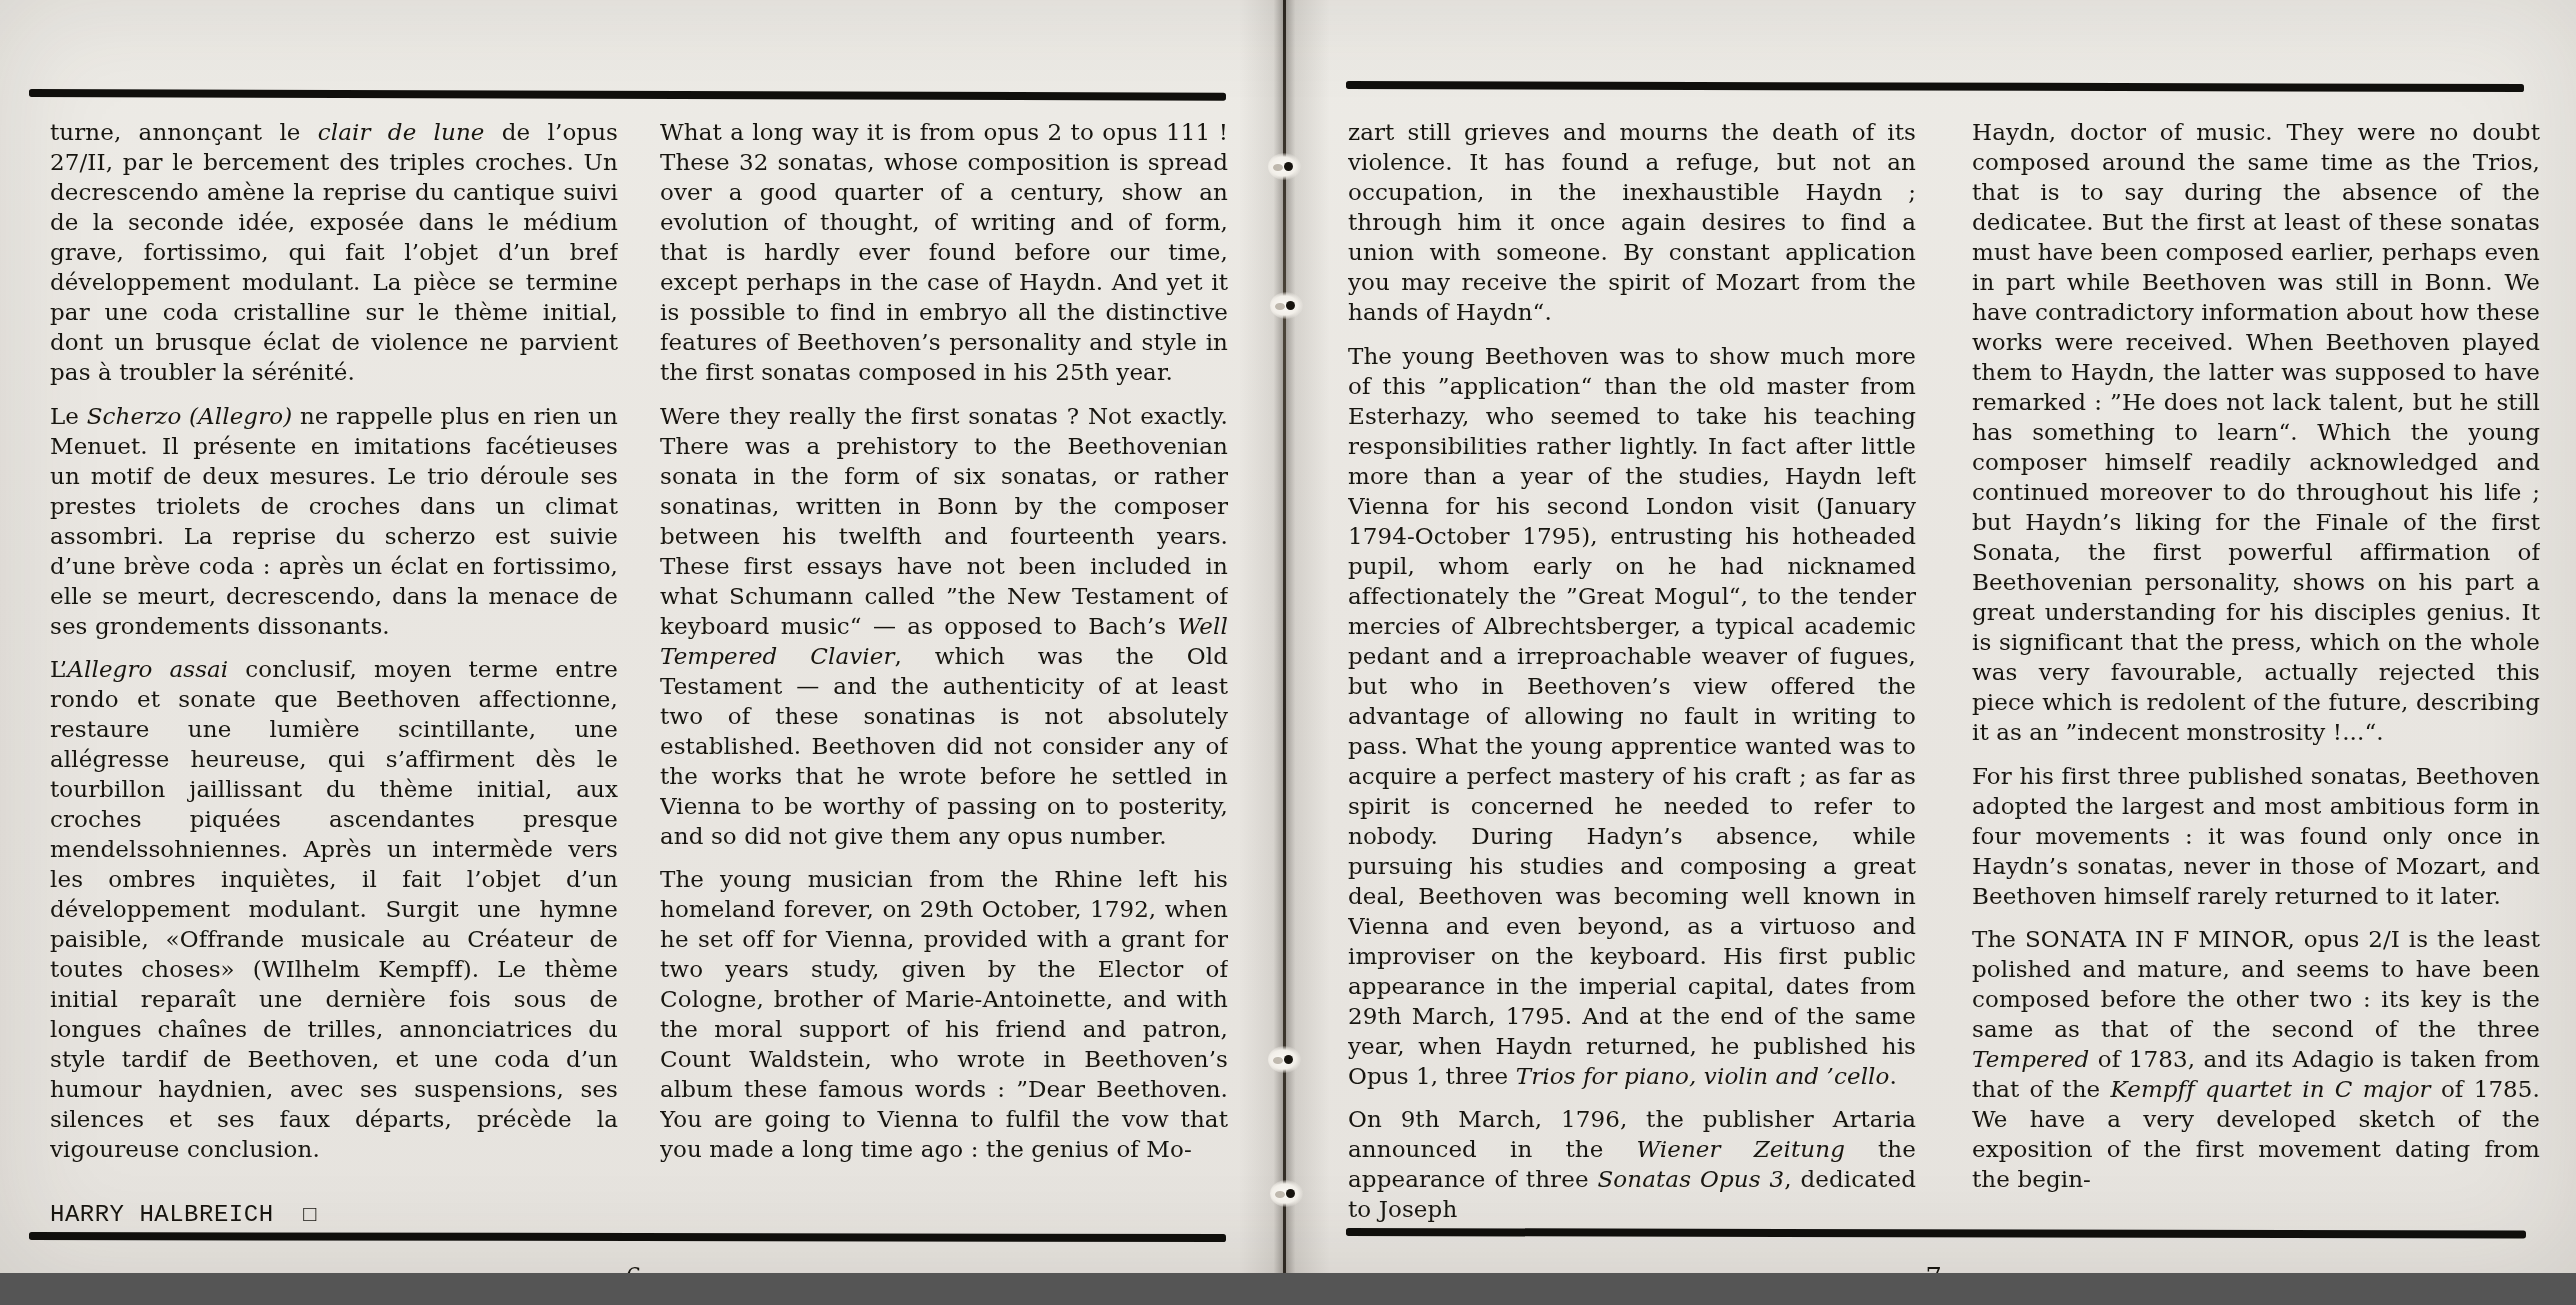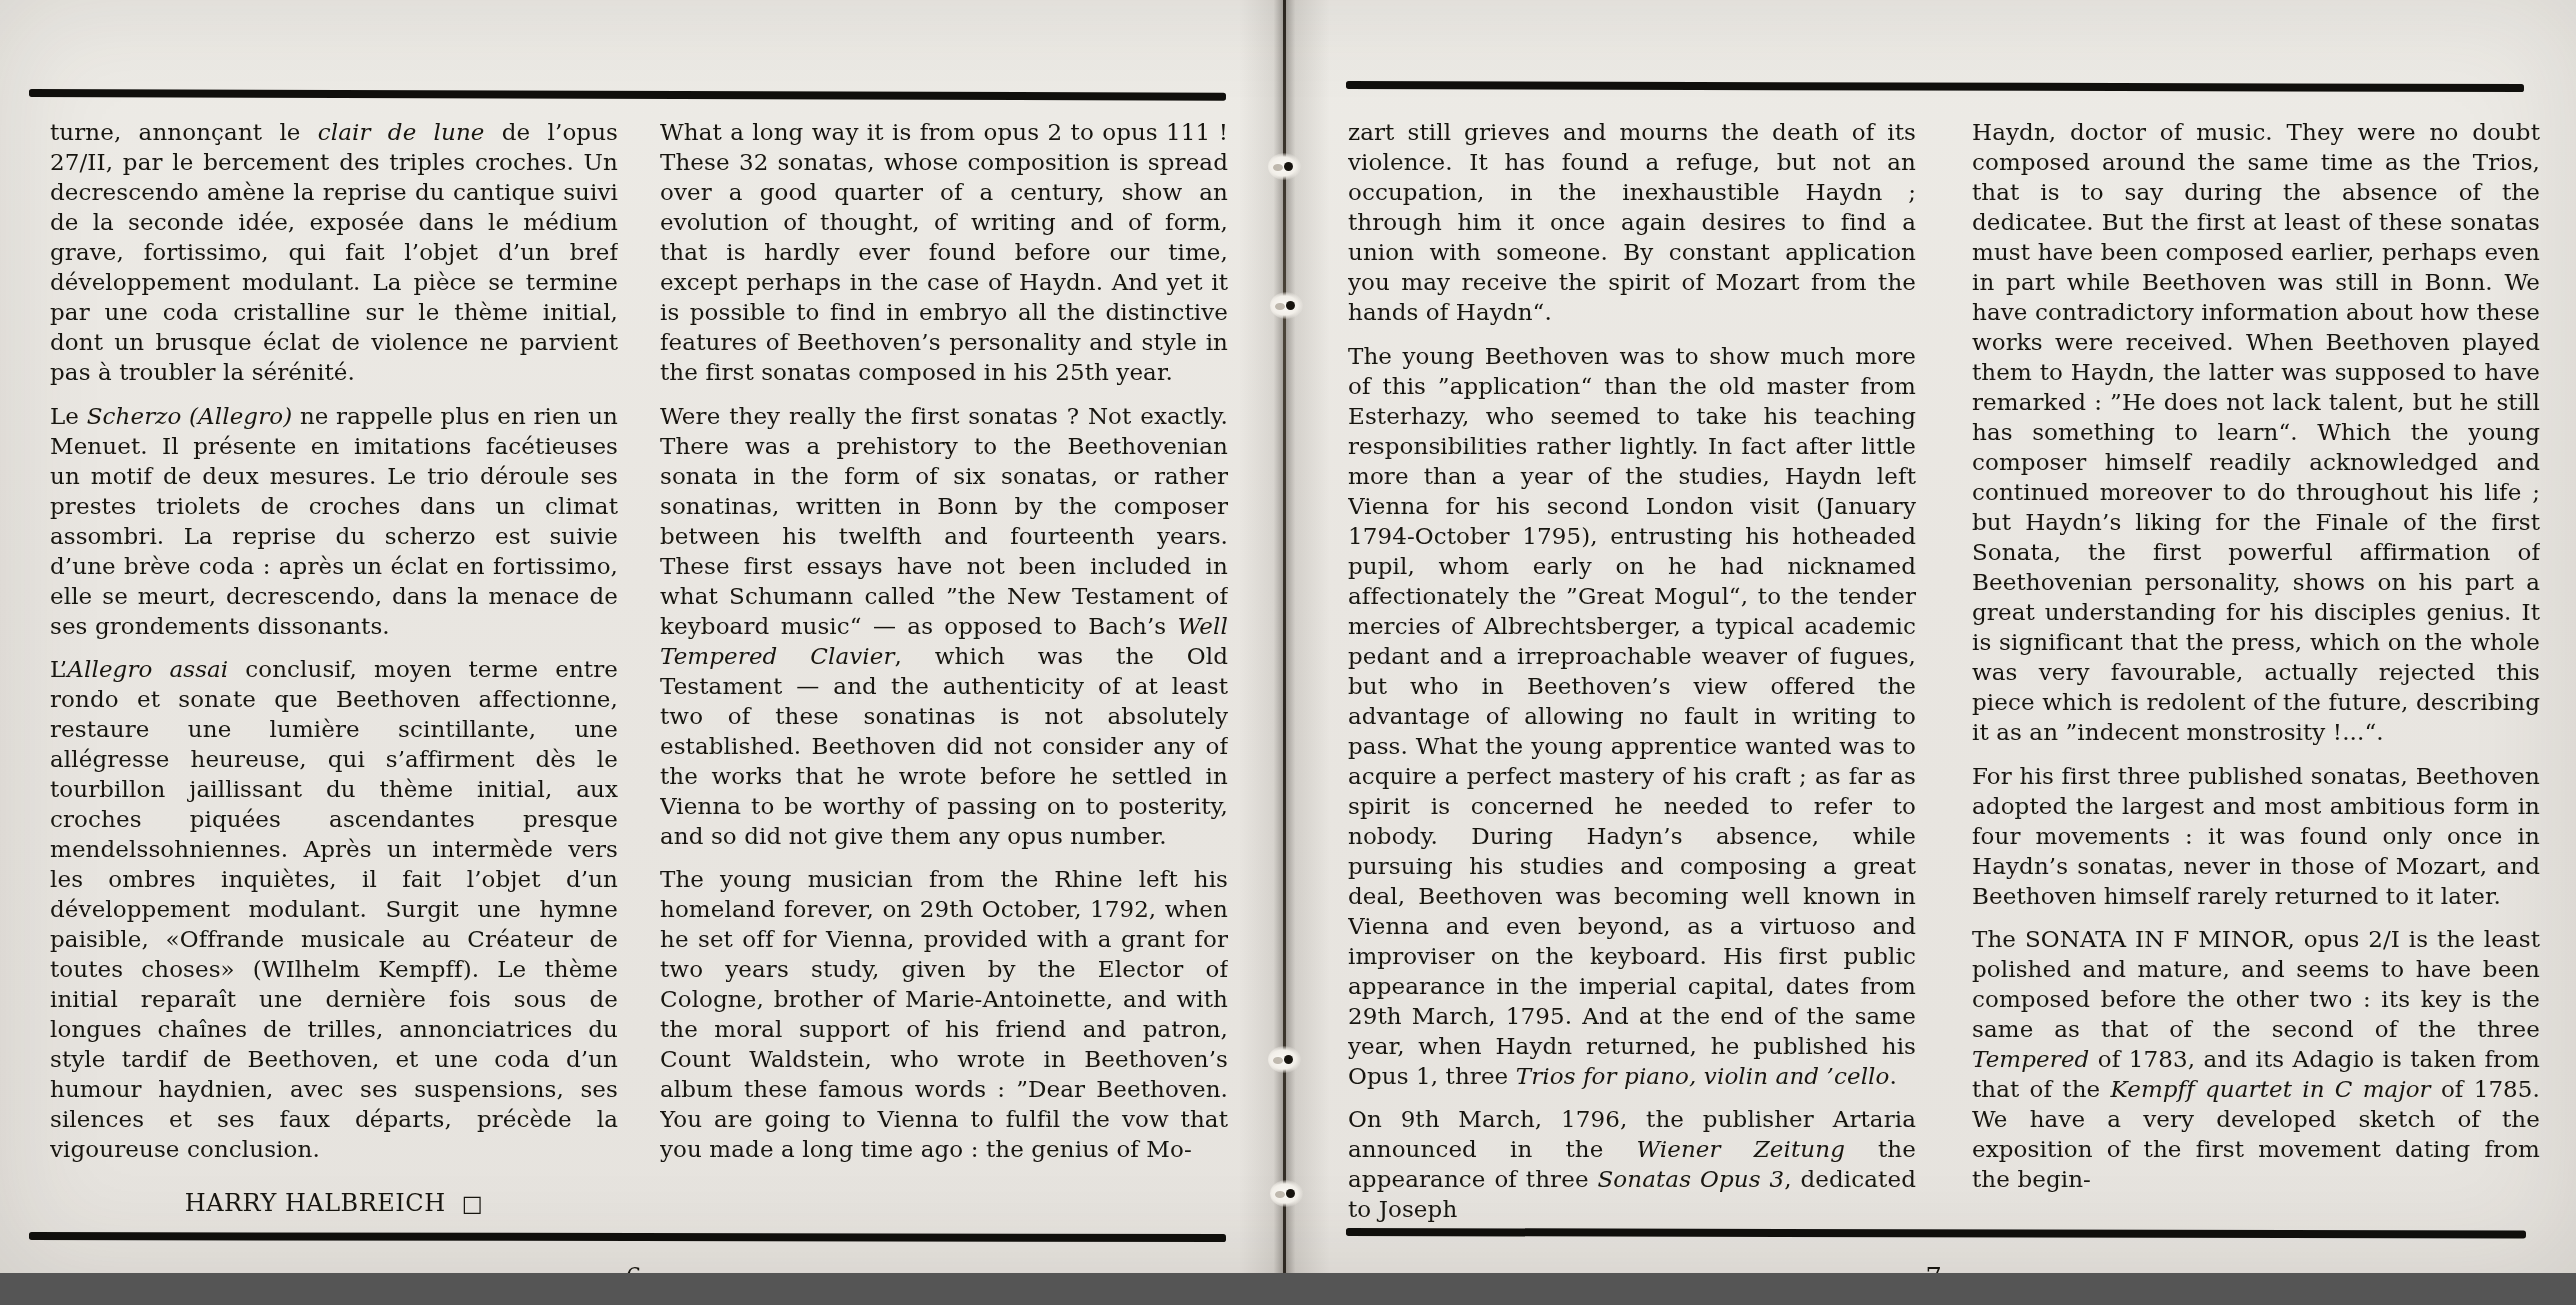--- a/index.html
+++ b/index.html
@@ -32,25 +32,26 @@
     width: 568px;
     height: 1119px;
     overflow: hidden;
     text-align: justify;
     font-size: 23px;
     line-height: 30px;
     letter-spacing: 0.1px;
   }
   .col p { margin: 0 0 13.7px 0; }
   .col p.byline {
-    text-align: center;
-    margin-top: 24px;
+    text-align: left;
+    margin-top: 36px;
     font-size: 24px;
     letter-spacing: 0.5px;
     white-space: nowrap;
+    font-family: Liberation Mono, monospace;
   }
   .col p.byline .endbox-icon { font-size: 0.92em; }
   .col-1 { left: 50px; }
   .col-2 { left: 660px; }
   .col-3 { left: 1348px; }
   .col-4 { left: 1958px; margin-left: 14px; }
   i { font-style: italic; }
   
   .pagenum {
     position: absolute;

